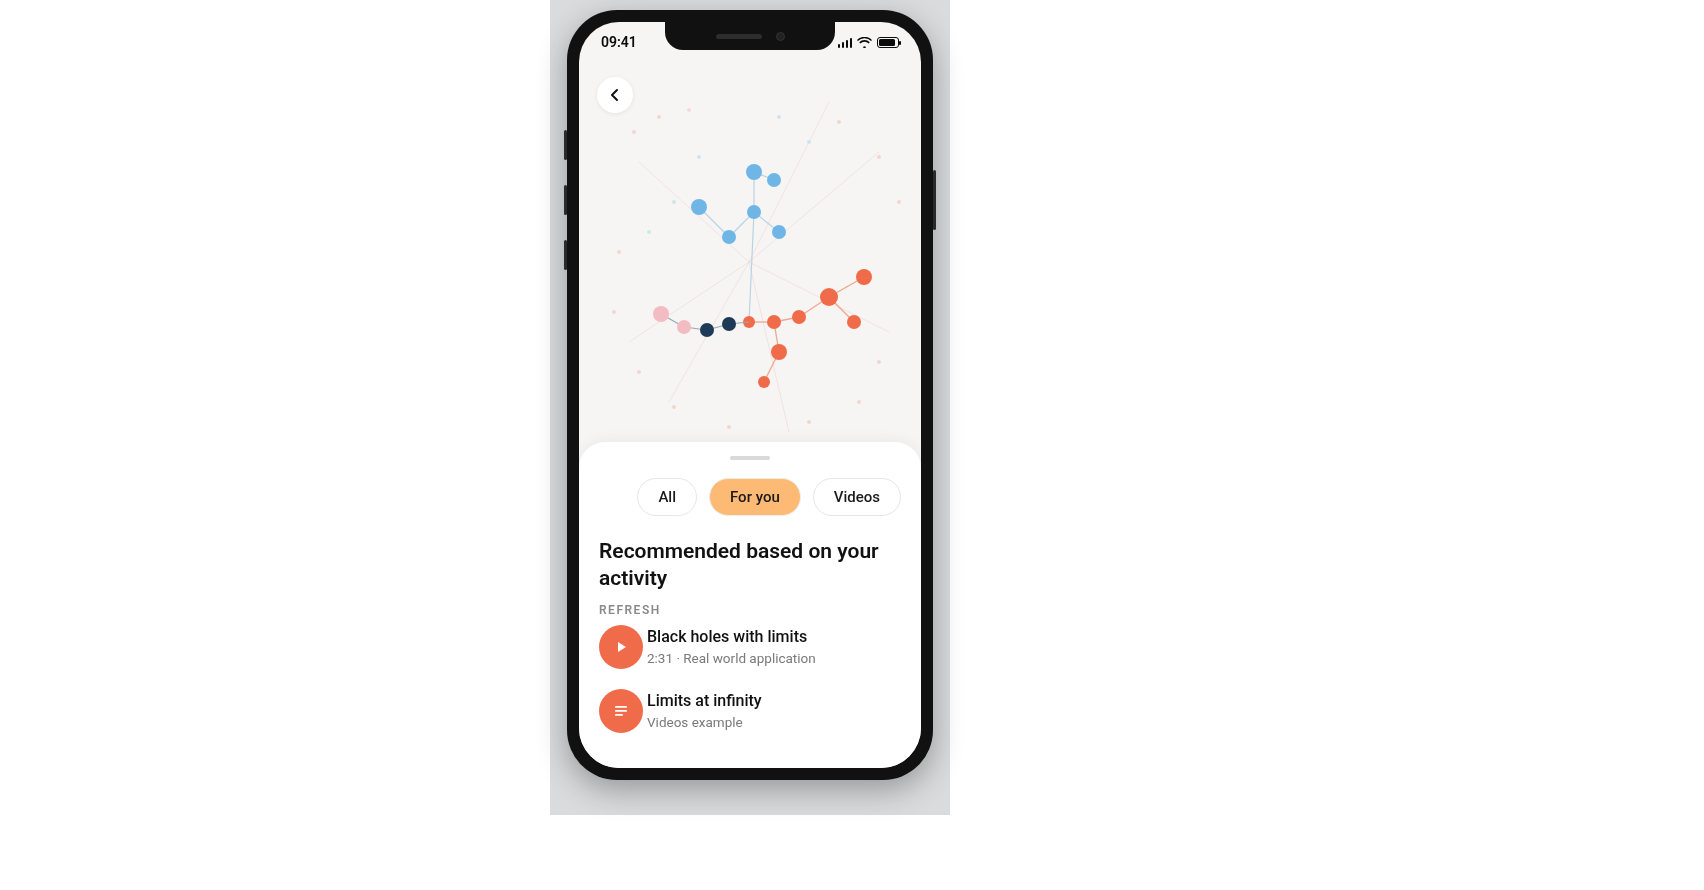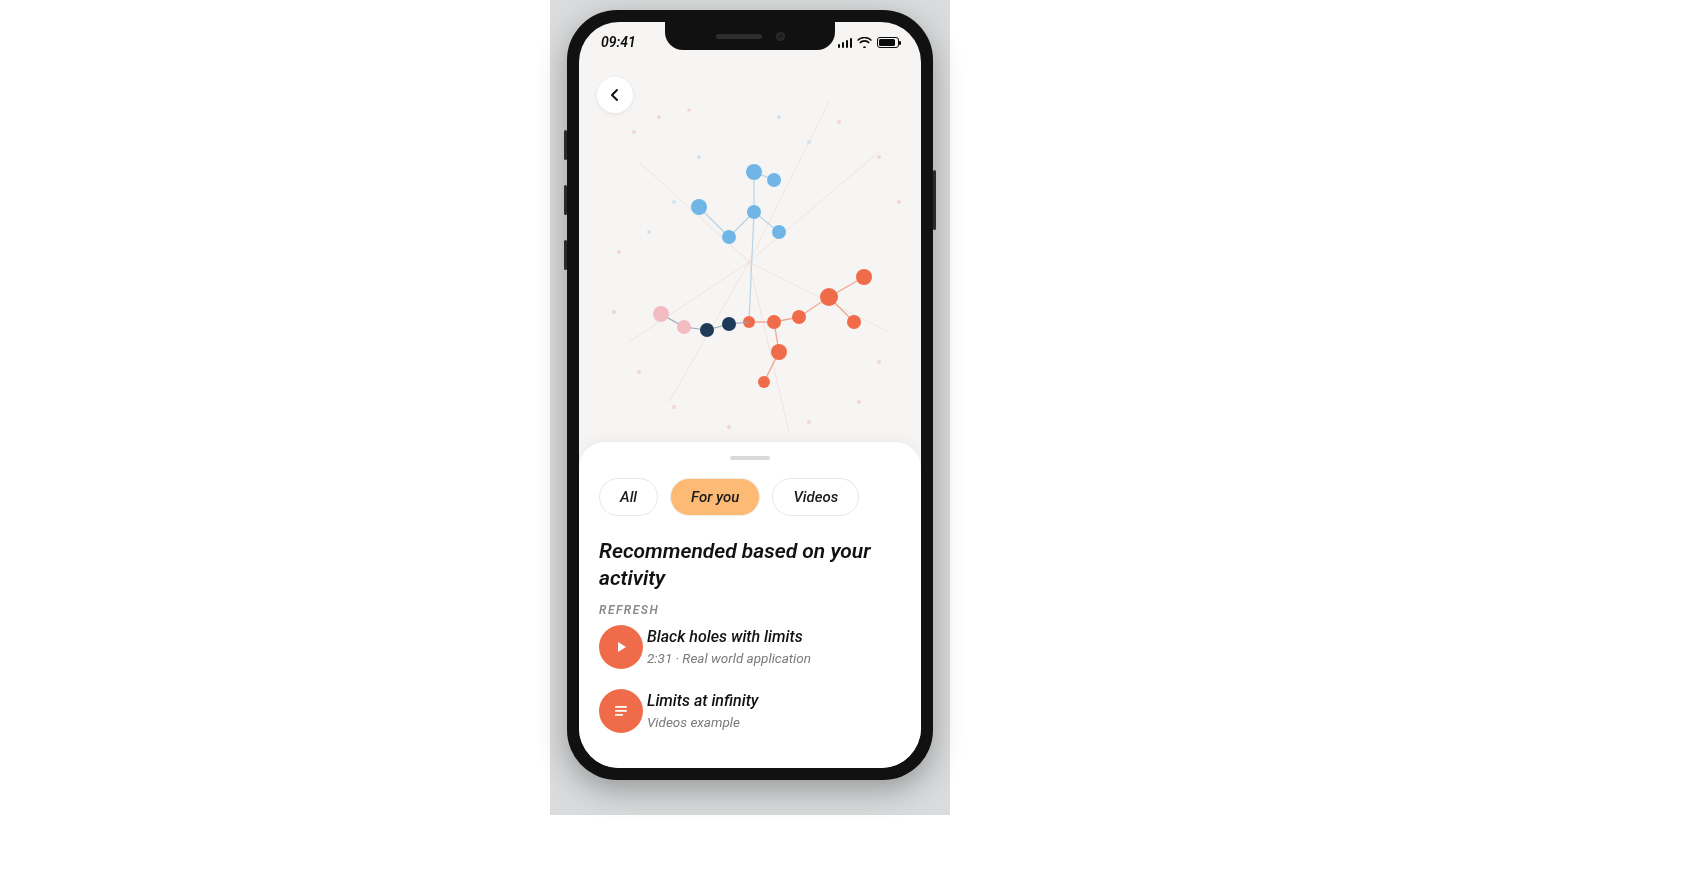--- a/index.html
+++ b/index.html
@@ -52,21 +52,20 @@
   .phone::after { 
     right: -3px; top: 160px; width: 3px; height: 60px;
   }
   .screen {
     width: 100%;
     height: 100%;
     background: #f7f5f3;
     border-radius: 40px;
     overflow: hidden;
     position: relative;
-    font-style: italic;
   }
   .notch {
     position: absolute;
     top: 0; left: 50%;
     transform: translateX(-50%);
     width: 170px; height: 28px;
     background: #111;
     border-bottom-left-radius: 18px;
     border-bottom-right-radius: 18px;
     z-index: 50;
@@ -125,21 +124,21 @@
     background:#fff;
     border-top-left-radius: 26px;
     border-top-right-radius: 26px;
     box-shadow: 0 -2px 14px rgba(0,0,0,.05);
     padding: 14px 20px 0 20px;
   }
   .drag-handle {
     width: 40px; height:4px; border-radius:2px; background:#d9d9d9;
     margin: 0 auto 18px auto;
   }
-  .tabs { display:flex; gap:12px; justify-content:flex-start; margin-bottom: 22px;}
+  .tabs { display:flex; gap:12px; justify-content:flex-end; margin-bottom: 22px;}
   .tab {
     padding: 9px 20px;
     border-radius: 999px;
     border: 1px solid #e7e7e7;
     font-size: 15px;
     font-weight: 500;
     color:#1a1a1a;
     background:#fff;
     cursor:pointer;
   }

